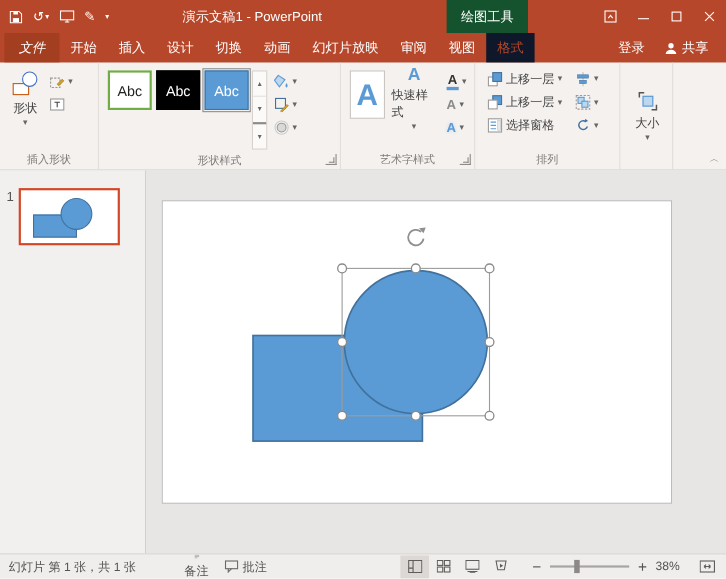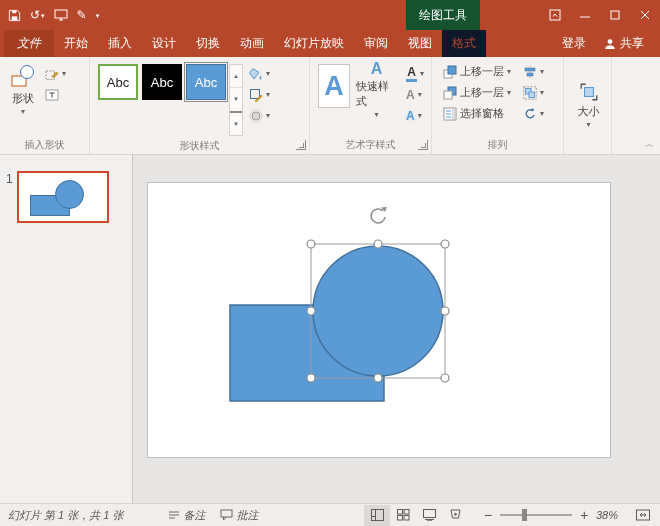--- a/index.html
+++ b/index.html
@@ -59,21 +59,21 @@
   .thumbrow { display:flex; gap:4px; }
   .thumbnum { font-size:12px; color:#555; padding-top:1px; }
   .thumb { width:92px; height:52px; background:#fff; border:2px solid #D24726; position:relative; overflow:hidden; }
   .th-rect { position:absolute; left:11px; top:22px; width:40px; height:21px; background:#5B9BD5; border:1px solid #41719C; }
   .th-circle { position:absolute; left:36px; top:7px; width:29px; height:29px; border-radius:50%; background:#5B9BD5; border:1px solid #41719C; }
 
   .canvas { flex:1; background:#E8E6E4; position:relative; }
   .slide { position:absolute; left:14px; top:27px; width:464px; height:276px; background:#fff; border:1px solid #BCBCBC; }
 
   
-  .statusbar { position:absolute; left:0; top:503px; width:660px; height:23px; background:#F0EEEC; border-top:1px solid #D8D4D0; display:flex; align-items:center; padding:0 8px; color:#565350; font-size:11px;font-style:italic; }
+  .statusbar { position:absolute; left:0; top:503px; width:660px; height:23px; background:#F0EEEC; border-top:1px solid #D8D4D0; display:flex; align-items:center; padding:0 8px; color:#565350; font-size:11px; }
   .sb-item { display:flex; align-items:center; gap:4px; padding:0 7px; height:23px; white-space:nowrap; }
   .viewbtns { display:flex; align-items:center; }
   .vbtn { width:26px; height:21px; display:flex; align-items:center; justify-content:center; }
   .vbtn.cur { background:#DBD8D5; }
   .zoomer { display:flex; align-items:center; gap:6px; margin-left:14px; }
   .ztrack { position:relative; width:72px; height:12px; }
   .ztrack .line { position:absolute; left:0; right:0; top:5px; height:2px; background:#A7A4A1; }
   .ztrack .zthumb { position:absolute; left:22px; top:0; width:5px; height:12px; background:#8B8885; }
   .zpm { font-size:14px; color:#565350; width:12px; text-align:center; line-height:1; }
   .zpct { width:32px; text-align:left; }
@@ -102,20 +102,21 @@
             <path d="M5,11 h4 M7,9 v2" stroke="#fff"></path>
           </svg>
       </span>
       <span class="qbtn">
         <span>✎</span>
       </span>
       <span class="qbtn">
         <span class="caret w">▾</span>
       </span>
     </div>
+    <div class="wtitle">演示文稿1 - PowerPoint</div>
     <div class="ctxhdr">绘图工具</div>
     <div class="winctl">
       <span class="winbtn">
         <svg width="12" height="12" viewBox="0 0 12 12">
             <rect x="1" y="1" width="10" height="10" fill="none" stroke="#fff"></rect>
             <path d="M4,7.5 l2,-2.5 2,2.5" fill="none" stroke="#fff"></path>
           </svg>
       </span>
       <span class="winbtn">
         <svg width="10" height="10" viewBox="0 0 10 10">
@@ -376,21 +377,21 @@
             <circle cx="230" cy="195" r="4"></circle>
             <circle cx="297" cy="195" r="4"></circle>
           </g>
         </svg>
       </div>
     </div>
   </div>
 
   <div class="statusbar">
     <span class="sb-item" style="padding-left:0;">幻灯片 第 1 张，共 1 张</span>
-    <span class="sb-item" style="margin-left:30px;">
+    <span class="sb-item" style="margin-left:30px;flex-direction:column;">
       <svg width="12" height="10" viewBox="0 0 12 10">
           <path d="M1,2 h10 M1,5 h10 M1,8 h6" stroke="#6a6764"></path>
         </svg>
       <span>备注</span>
     </span>
     <span class="sb-item">
       <svg width="13" height="12" viewBox="0 0 13 12">
           <rect x="1" y="1" width="11" height="7" fill="none" stroke="#6a6764"></rect>
           <path d="M3.5,8 v3 l3,-3" fill="none" stroke="#6a6764"></path>
         </svg>

